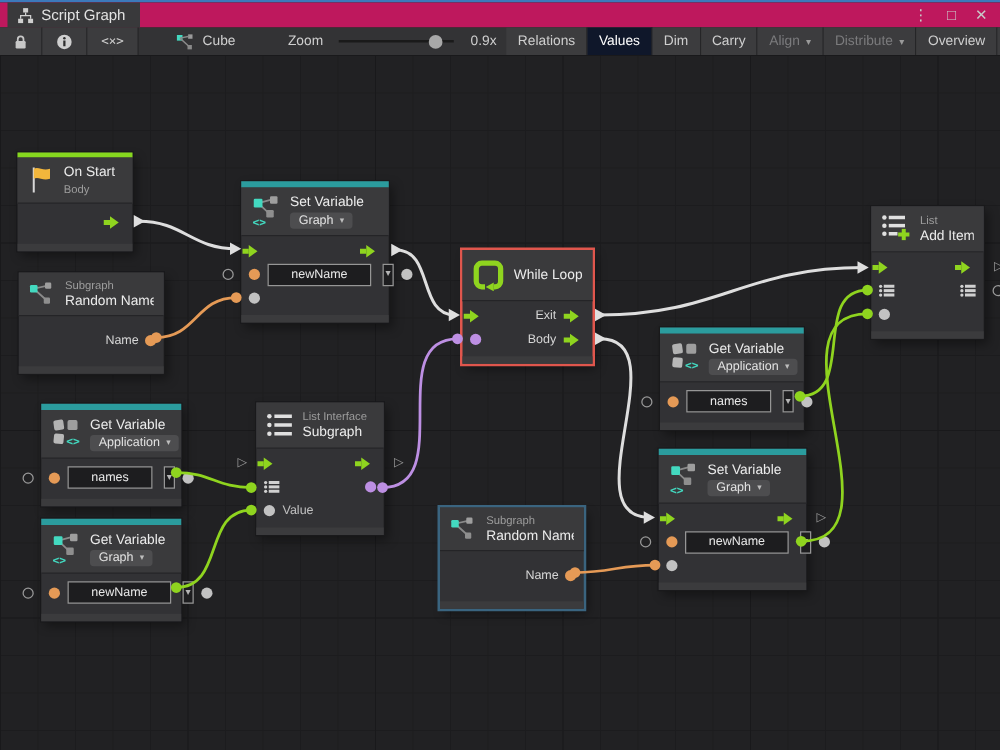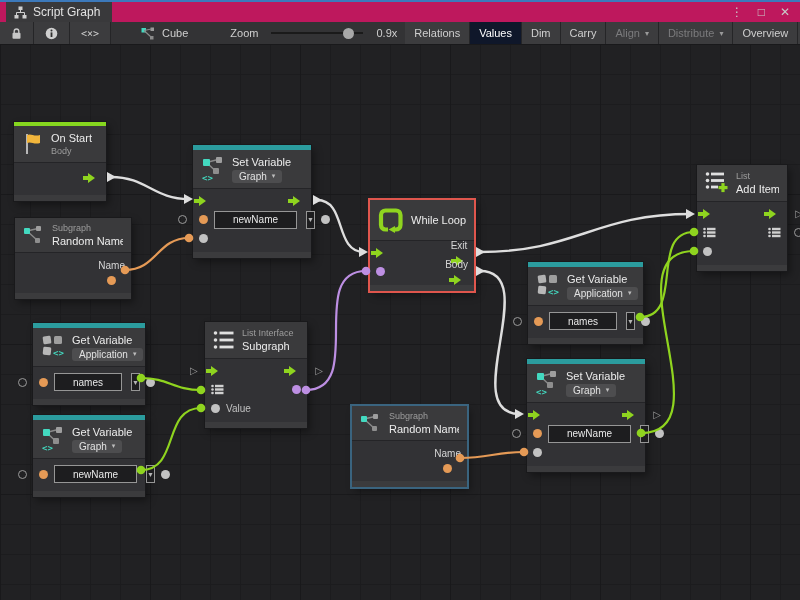--- a/index.html
+++ b/index.html
@@ -45,21 +45,21 @@
   .nhtext{min-width:0;display:flex;flex-direction:column;justify-content:center;gap:2px;}
   .ntitle{font-size:11px;color:#ececec;white-space:nowrap;overflow:hidden;}
   .nsub,.nkick{font-size:9px;color:#9d9d9d;white-space:nowrap;}
   .pill{display:inline-flex;align-items:center;background:#4d4d4f;border-radius:3px;padding:1px 7px;
         font-size:10px;color:#e2e2e2;align-self:flex-start;}
   .pill::after{content:"▾";font-size:7px;margin-left:5px;color:#bdbdbd;}
   .nrows{padding:2px 0;}
   .row{position:relative;height:19px;display:flex;align-items:center;padding:0 6px;gap:6px;font-size:10px;color:#d6d6d6;}
   .row.lg{height:26px;}
   .row.xl{height:34px;text-align:right;}
-  .right{margin-left:auto;display:flex;align-items:center;gap:5px;flex-direction:column;}
+  .right{margin-left:auto;display:flex;align-items:center;gap:5px;}
   .nfoot{height:6px;background:#3b3b3d;margin-top:2px;}
   
   .farrow{display:inline-block;width:0;height:0;border:5px solid transparent;border-left:7px solid #8fd41f;
           position:relative;margin-left:6px;}
   .farrow::before{content:"";position:absolute;left:-12px;top:-2px;width:5px;height:4px;background:#8fd41f;}
   .dot{width:9px;height:9px;border-radius:50%;flex:none;}
   .dot.orange{background:#e59a56;} .dot.gray{background:#c2c2c2;} .dot.purple{background:#bd8fe3;}
   .vfield{display:inline-flex;align-items:center;height:16px;background:#1d1d1f;border:1px solid #969696;
           padding:0 18px;font-size:10px;color:#e8e8e8;}
   .vbtn{display:inline-flex;align-items:center;justify-content:center;width:15px;height:16px;background:#1d1d1f;

